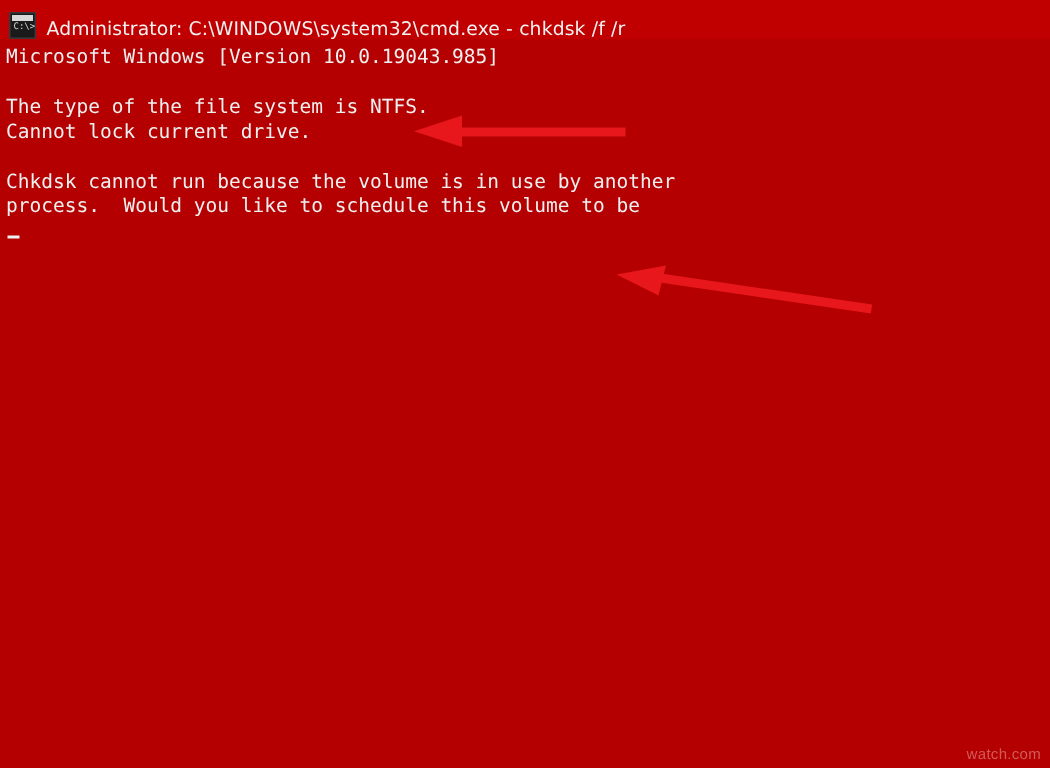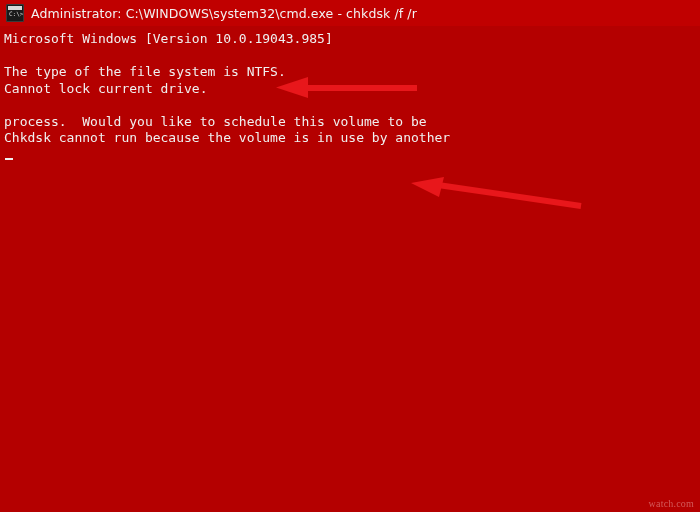--- a/index.html
+++ b/index.html
@@ -13,21 +13,21 @@
     position:relative;
     width:700px;height:512px;
     background:#b40000;
     box-sizing:border-box;
   }
   
   .titlebar{
     position:absolute;left:0;top:0;
     width:700px;height:26px;
     background:#c00000;
-    display:flex;align-items:center;
+    display:flex;align-items:flex-end;
     border-bottom:1px solid #a00000;
   }
   .title-icon{
     width:16px;height:16px;
     margin-left:6px;margin-right:7px;
     background:#1a1a1a;
     border:1px solid #3a3a3a;
     border-radius:1px;
     position:relative;
     flex:0 0 auto;
@@ -76,21 +76,21 @@
     margin-left:1px;
   }
   
   .arrow{position:absolute;}
   .arrow svg{display:block;}
   
   .watermark{
     position:absolute;
     right:6px;bottom:3px;
     color:#d86a6a;
-    font-family:Liberation Serif, serif;
+    font-family:Liberation Sans, sans-serif;
     font-size:10px;
     opacity:.85;
     letter-spacing:.2px;
   }
 </style>
 </head>
 <body>
 
 <div id="app">
 
@@ -100,22 +100,22 @@
     </div>
     <div class="title-text">Administrator: C:\WINDOWS\system32\cmd.exe - chkdsk  /f /r</div>
   </div>
 
   <div class="console">
     <div class="line">Microsoft Windows [Version 10.0.19043.985]</div>
     <div class="line"></div>
     <div class="line">The type of the file system is NTFS.</div>
     <div class="line">Cannot lock current drive.</div>
     <div class="line"></div>
+    <div class="line">Chkdsk cannot run because the volume is in use by another</div>
     <div class="line">process.  Would you like to schedule this volume to be</div>
-    <div class="line">Chkdsk cannot run because the volume is in use by another</div>
     <div class="line"><span class="cursor"></span></div>
   </div>
 
   <div class="arrow" style="left:274px;top:74px;width:145px;height:26px;">
     <svg width="145" height="26" viewBox="0 0 145 26">
       <path d="M 30 14 L 143 14" stroke="#e8171b" stroke-width="6" stroke-linecap="butt" fill="none"></path>
       <path d="M 2 13.5 L 34 3 L 34 24 Z" fill="#e8171b"></path>
     </svg>
   </div>
 

